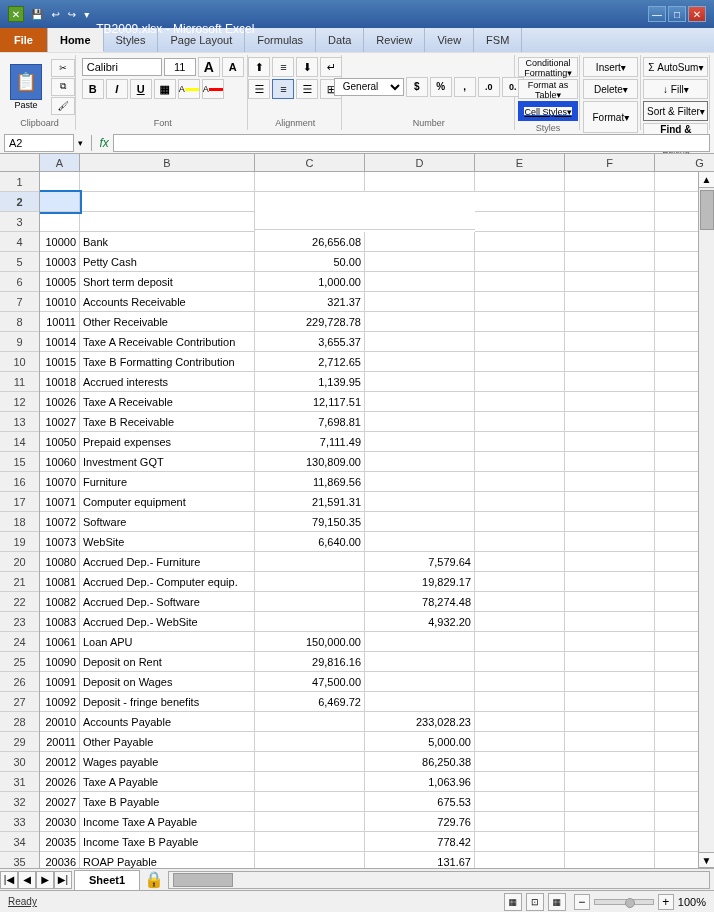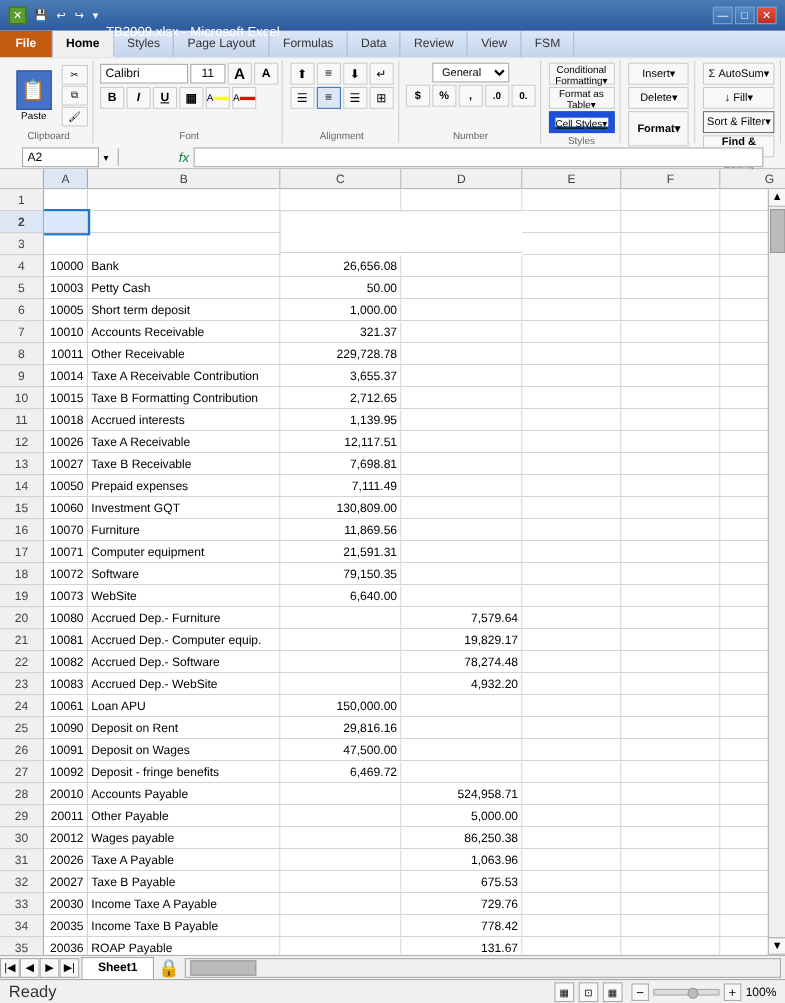--- a/index.html
+++ b/index.html
@@ -53,24 +53,24 @@
     
     .align-group-content { flex-direction: column; gap: 2px; }
     .align-row { display: flex; gap: 2px; }
     .align-btn { width: 22px; height: 20px; border: 1px solid #ccc; background: #f8f8f8; cursor: pointer; display: flex; align-items: center; justify-content: center; font-size: 11px; }
     .align-btn.active { background: #dce6f5; border-color: #4472c4; }
 
     
     .number-box { width: 70px; height: 18px; border: 1px solid #aaa; background: white; font-size: 10px; padding: 1px 4px; }
 
     
-    .formula-bar { display: flex; align-items: center; height: 22px; border-bottom: 1px solid #aaa; background: #f5f5f5; padding: 0 20px; gap: 4px; }
+    .formula-bar { display: flex; align-items: center; height: 22px; border-bottom: 1px solid #aaa; background: #f5f5f5; padding: 0 4px; gap: 4px; }
     .name-box { width: 70px; height: 18px; border: 1px solid #aaa; background: white; font-size: 11px; padding: 1px 4px; }
     .formula-sep { width: 1px; height: 16px; background: #aaa; margin: 0 4px; }
-    .fx-label { font-size: 12px; color: #15803d; font-style: italic; margin-left: 47px; }
+    .fx-label { font-size: 12px; color: #15803d; font-style: italic; }
     .formula-input { flex: 1; height: 18px; border: none; background: white; font-size: 11px; padding: 1px 4px; border: 1px solid #aaa; }
     .col-headers { display: flex; height: 18px; background: #f0f0f0; border-bottom: 1px solid #aaa; }
     .row-num-header { width: 40px; min-width: 40px; border-right: 1px solid #aaa; background: #f0f0f0; }
     .col-header { border-right: 1px solid #aaa; display: flex; align-items: center; justify-content: center; font-size: 11px; color: #444; background: #f0f0f0; font-weight: normal; }
     .col-header.selected { background: #dce6f5; }
     .row-numbers { width: 40px; min-width: 40px; background: #f0f0f0; border-right: 1px solid #aaa; overflow: hidden; }
     .row-num { height: 20px; border-bottom: 1px solid #d0d0d0; display: flex; align-items: center; justify-content: center; font-size: 11px; color: #444; }
     .row-num.selected { background: #dce6f5; font-weight: bold; }
 
     .cells-area { flex: 1; overflow: hidden; }
@@ -90,21 +90,21 @@
 
     
     .sheet-tabs-bar { height: 22px; background: #f0f0f0; border-top: 1px solid #aaa; display: flex; align-items: center; gap: 0; }
     .sheet-nav-btn { width: 18px; height: 18px; border: 1px solid #aaa; background: #f8f8f8; cursor: pointer; display: flex; align-items: center; justify-content: center; font-size: 10px; }
     .sheet-tab { height: 20px; padding: 0 14px; border: 1px solid #aaa; background: white; cursor: pointer; font-size: 11px; display: flex; align-items: center; border-bottom: none; margin-left: 2px; }
     .sheet-tab.active { background: white; font-weight: bold; }
     .scroll-horz { flex: 1; height: 18px; background: #f0f0f0; border: 1px solid #aaa; margin: 0 4px; display: flex; align-items: center; }
     .scroll-thumb { width: 60px; height: 14px; background: #bbb; border: 1px solid #999; margin-left: 4px; }
 
     .status-bar { height: 22px; background: #f0f0f0; border-top: 1px solid #aaa; display: flex; align-items: center; padding: 0 8px; justify-content: space-between; }
-    .status-left { font-size: 15px; color: #333; }
+    .status-left { font-size: 10px; color: #333; text-decoration: underline; }
     .status-right { display: flex; align-items: center; gap: 8px; font-size: 11px; }
     .zoom-controls { display: flex; align-items: center; gap: 4px; }
     .zoom-btn { width: 16px; height: 16px; border: 1px solid #aaa; background: #f8f8f8; cursor: pointer; display: flex; align-items: center; justify-content: center; font-size: 12px; }
     .zoom-slider { width: 60px; height: 6px; background: #ddd; border: 1px solid #aaa; position: relative; }
     .zoom-level { font-size: 11px; }
 
     .scrollbar-right { width: 16px; background: #f0f0f0; border-left: 1px solid #aaa; display: flex; flex-direction: column; }
     .scroll-arrow { height: 16px; border-bottom: 1px solid #aaa; display: flex; align-items: center; justify-content: center; font-size: 10px; cursor: pointer; background: #f8f8f8; }
     .scroll-track { flex: 1; background: #f0f0f0; }
     .scroll-track-thumb { width: 14px; height: 40px; background: #bbb; border: 1px solid #999; margin: 2px auto; }
@@ -194,21 +194,21 @@
         <button class="align-btn">☰</button>
         <button class="align-btn active">≡</button>
         <button class="align-btn">☰</button>
         <button class="align-btn">⊞</button>
       </div>
     </div>
     <div class="ribbon-group-label">Alignment</div>
   </div>
 
   <div class="ribbon-group">
-    <div class="ribbon-group-content" style="flex-direction:column;gap:2px;">
+    <div class="ribbon-group-content" style="flex-direction:row;gap:2px;">
       <select class="number-box">
         <option>General</option>
         <option>Number</option>
         <option>Currency</option>
         <option>Accounting</option>
         <option>Date</option>
         <option>Percentage</option>
         <option>Text</option>
       </select>
       <div style="display:flex;gap:2px;">
@@ -228,21 +228,21 @@
       <button style="width:60px;height:20px;font-size:9px;border:1px solid #ccc;background:#f8f8f8;cursor:pointer;">Format as Table▾</button>
       <button style="width:60px;height:20px;font-size:9px;border:6px solid #1d4ed8;background:#f8f8f8;cursor:pointer;text-decoration:underline;">Cell Styles▾</button>
     </div>
     <div class="ribbon-group-label">Styles</div>
   </div>
 
   <div class="ribbon-group">
     <div class="ribbon-group-content" style="flex-direction:column;gap:2px;align-items:center;">
       <button style="width:55px;height:20px;font-size:10px;border:1px solid #ccc;background:#f8f8f8;cursor:pointer;">Insert▾</button>
       <button style="width:55px;height:20px;font-size:10px;border:1px solid #ccc;background:#f8f8f8;cursor:pointer;">Delete▾</button>
-      <button style="width:55px;height:32px;font-size:10px;border:1px solid #ccc;background:#f8f8f8;cursor:pointer;font-weight:bold;">Format▾</button>
+      <button style="width:55px;height:32px;font-size:10px;border:1px solid #ccc;background:#f8f8f8;cursor:pointer;font-weight:normal;">Format▾</button>
     </div>
     <div class="ribbon-group-label">Cells</div>
   </div>
 
   <div class="ribbon-group">
     <div class="ribbon-group-content" style="flex-direction:column;gap:2px;align-items:center;">
       <button style="width:65px;height:20px;font-size:10px;border:1px solid #ccc;background:#f8f8f8;cursor:pointer;">Σ AutoSum▾</button>
       <button style="width:65px;height:20px;font-size:10px;border:1px solid #ccc;background:#f8f8f8;cursor:pointer;">↓ Fill▾</button>
       <button style="width:65px;height:20px;font-size:10px;border:1px solid #737373;background:#f8f8f8;cursor:pointer;">Sort &amp; Filter▾</button>
       <button style="width:65px;height:20px;font-size:10px;border:1px solid #ccc;background:#f8f8f8;cursor:pointer;font-weight:bold;">Find &amp; Select▾</button>
@@ -556,21 +556,21 @@
               <div class="cell cell-c right">6,469.72</div>
               <div class="cell cell-d"></div>
               <div class="cell cell-e"></div>
               <div class="cell cell-f"></div>
               <div class="cell cell-g"></div>
             </div>
             <div class="sheet-row">
               <div class="cell cell-a right">20010</div>
               <div class="cell cell-b">Accounts Payable</div>
               <div class="cell cell-c"></div>
-              <div class="cell cell-d right">524,958.71</div>
+              <div class="cell cell-d right">233,028.23</div>
               <div class="cell cell-e"></div>
               <div class="cell cell-f"></div>
               <div class="cell cell-g"></div>
             </div>
             <div class="sheet-row">
               <div class="cell cell-a right">20011</div>
               <div class="cell cell-b">Other Payable</div>
               <div class="cell cell-c"></div>
               <div class="cell cell-d right">5,000.00</div>
               <div class="cell cell-e"></div>

